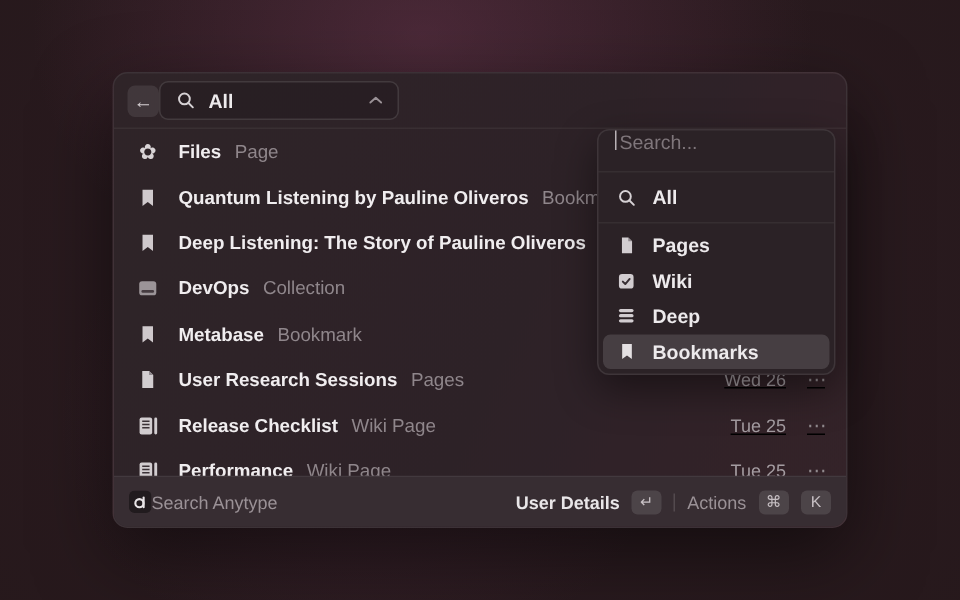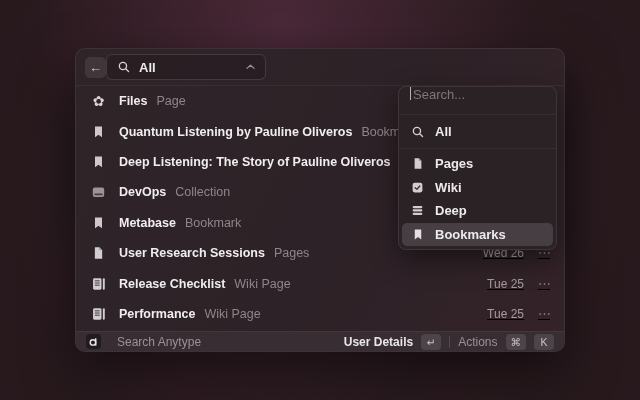--- a/index.html
+++ b/index.html
@@ -43,24 +43,24 @@
   .row{height:30.4px;display:flex;align-items:center;padding:0 14px;box-sizing:border-box;}
   .row .ricon{width:17px;display:flex;justify-content:center;flex:0 0 auto;}
   .row .title{margin-left:12px;color:#f0edef;font-size:12.5px;font-weight:bold;white-space:nowrap;}
   .row .rtype{margin-left:9px;color:#8f868b;font-size:12.5px;white-space:nowrap;}
   .row .meta{margin-left:auto;display:flex;align-items:center;gap:14px;text-decoration:underline;}
   .row .date{color:#a49ca1;font-size:12px;}
   .row .more{color:#918a8e;font-size:13px;line-height:10px;letter-spacing:-1px;}
   .glyph-flower{font-size:14px;color:#d9d4d6;line-height:14px;}
   
   .footer{
-    position:absolute;left:0;bottom:0;right:0;height:20px;
+    position:absolute;left:0;bottom:0;right:0;height:34px;
     background:#372d32;border-top:1px solid rgba(255,255,255,0.06);
     border-radius:0 0 9px 9px;
-    display:flex;align-items:center;padding:0 10px;box-sizing:border-box;gap:16px;
+    display:flex;align-items:center;padding:0 10px;box-sizing:border-box;gap:0;
   }
   .footer .app-label{color:#9a9196;font-size:12px;}
   .footer .right{margin-left:auto;display:flex;align-items:center;gap:8px;}
   .footer .show-details{color:#e9e6e8;font-size:12px;font-weight:600;}
   .keycap{
     min-width:10px;height:16px;padding:0 5px;border-radius:4px;
     background:rgba(255,255,255,0.11);color:#c7c0c4;font-size:10.5px;
     display:flex;align-items:center;justify-content:center;
   }
   .vdiv{width:1px;height:12px;background:rgba(255,255,255,0.14);}

